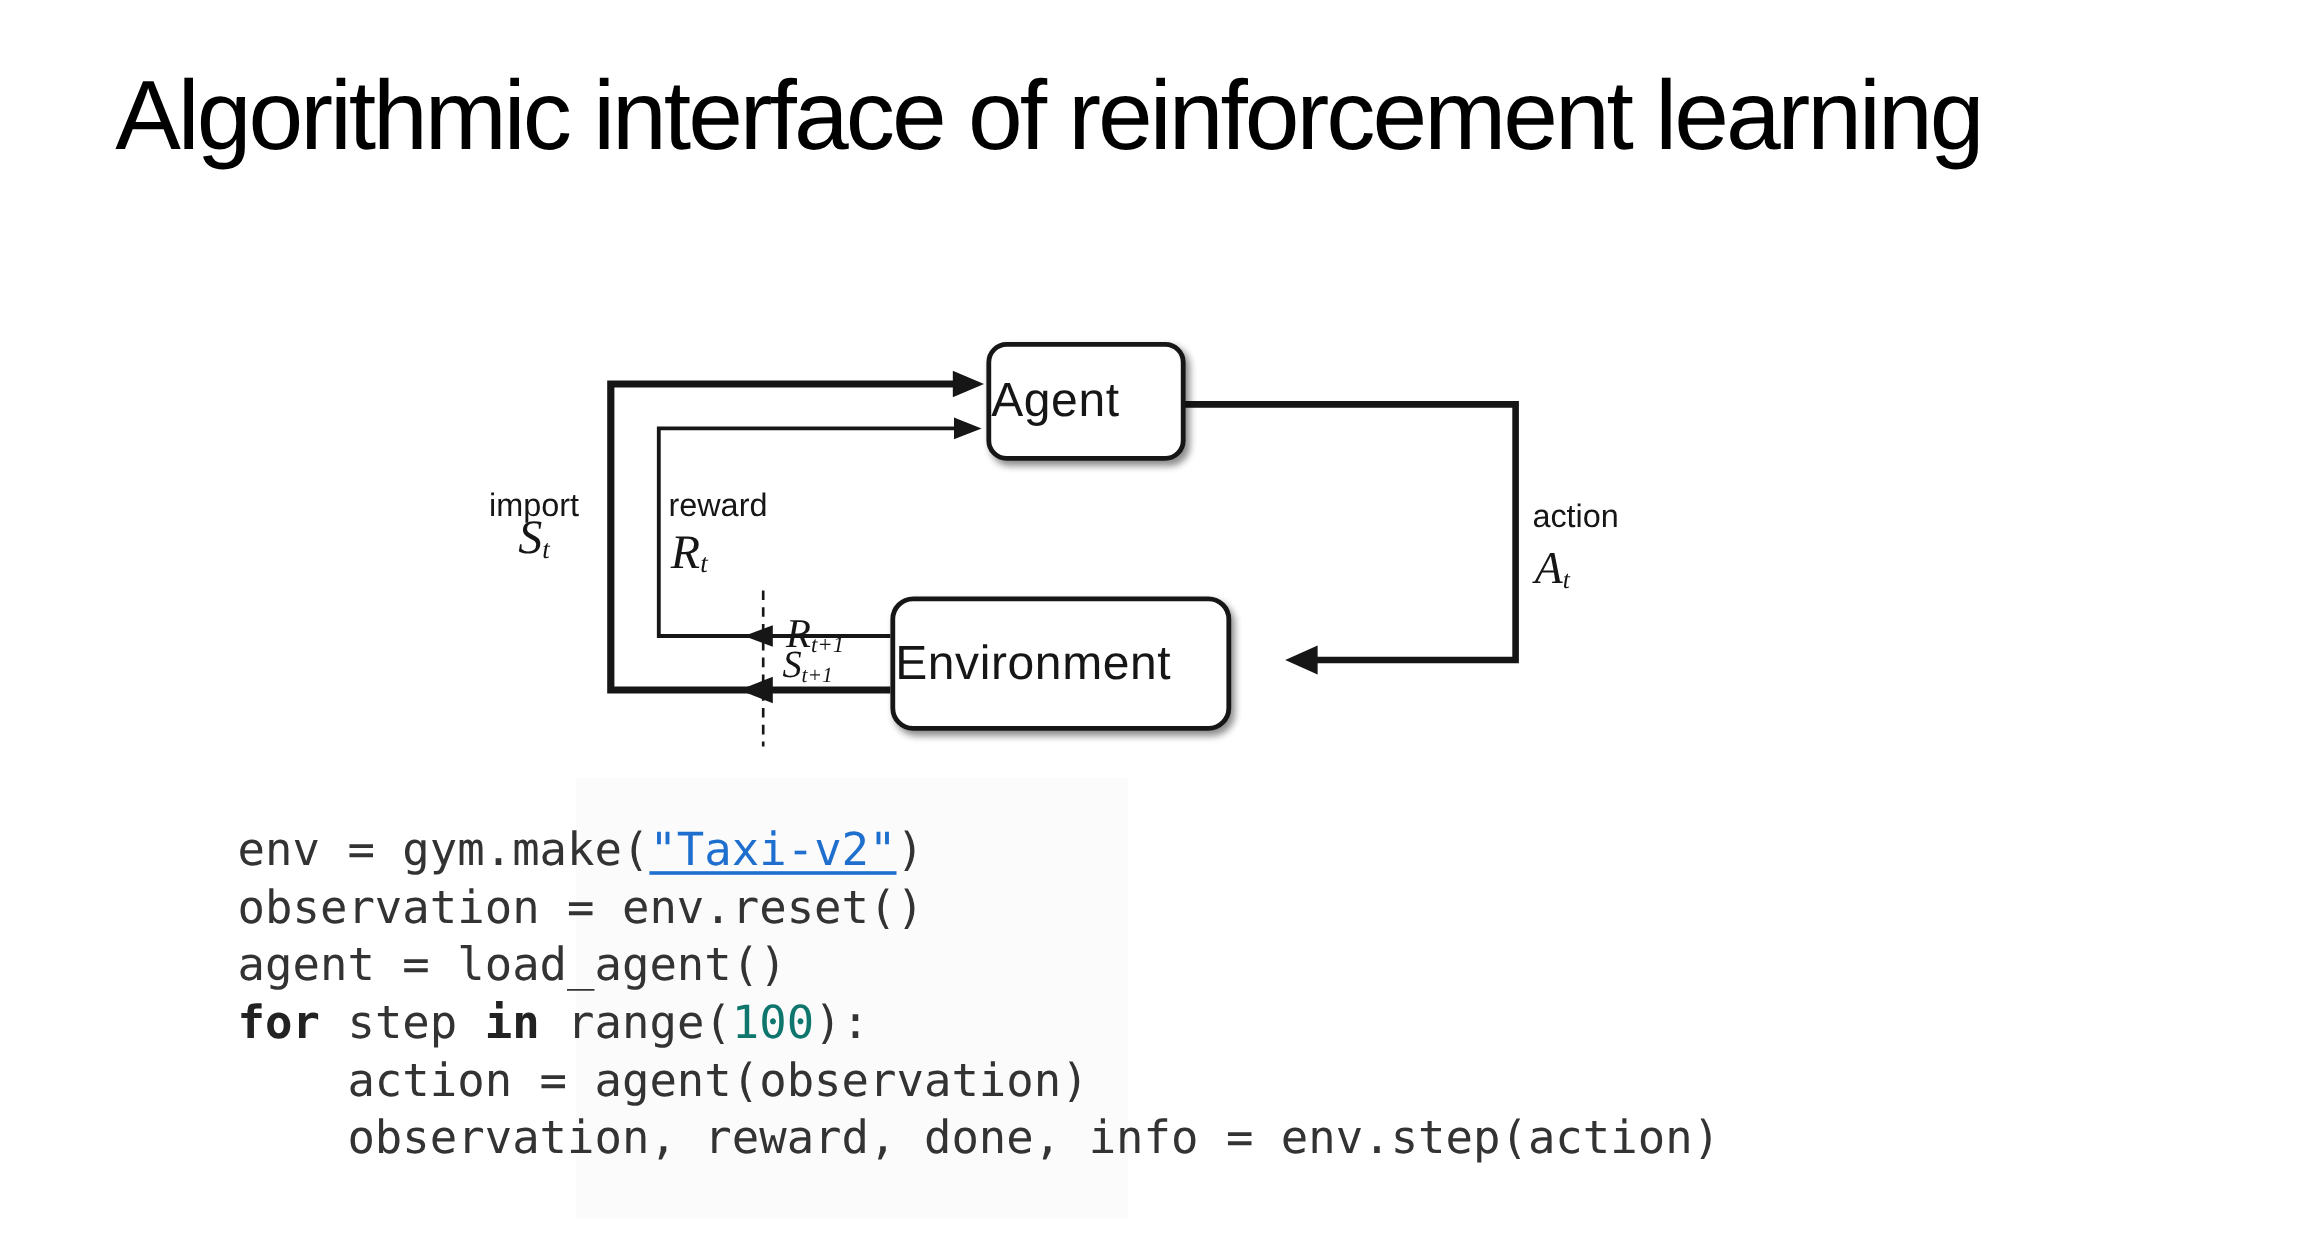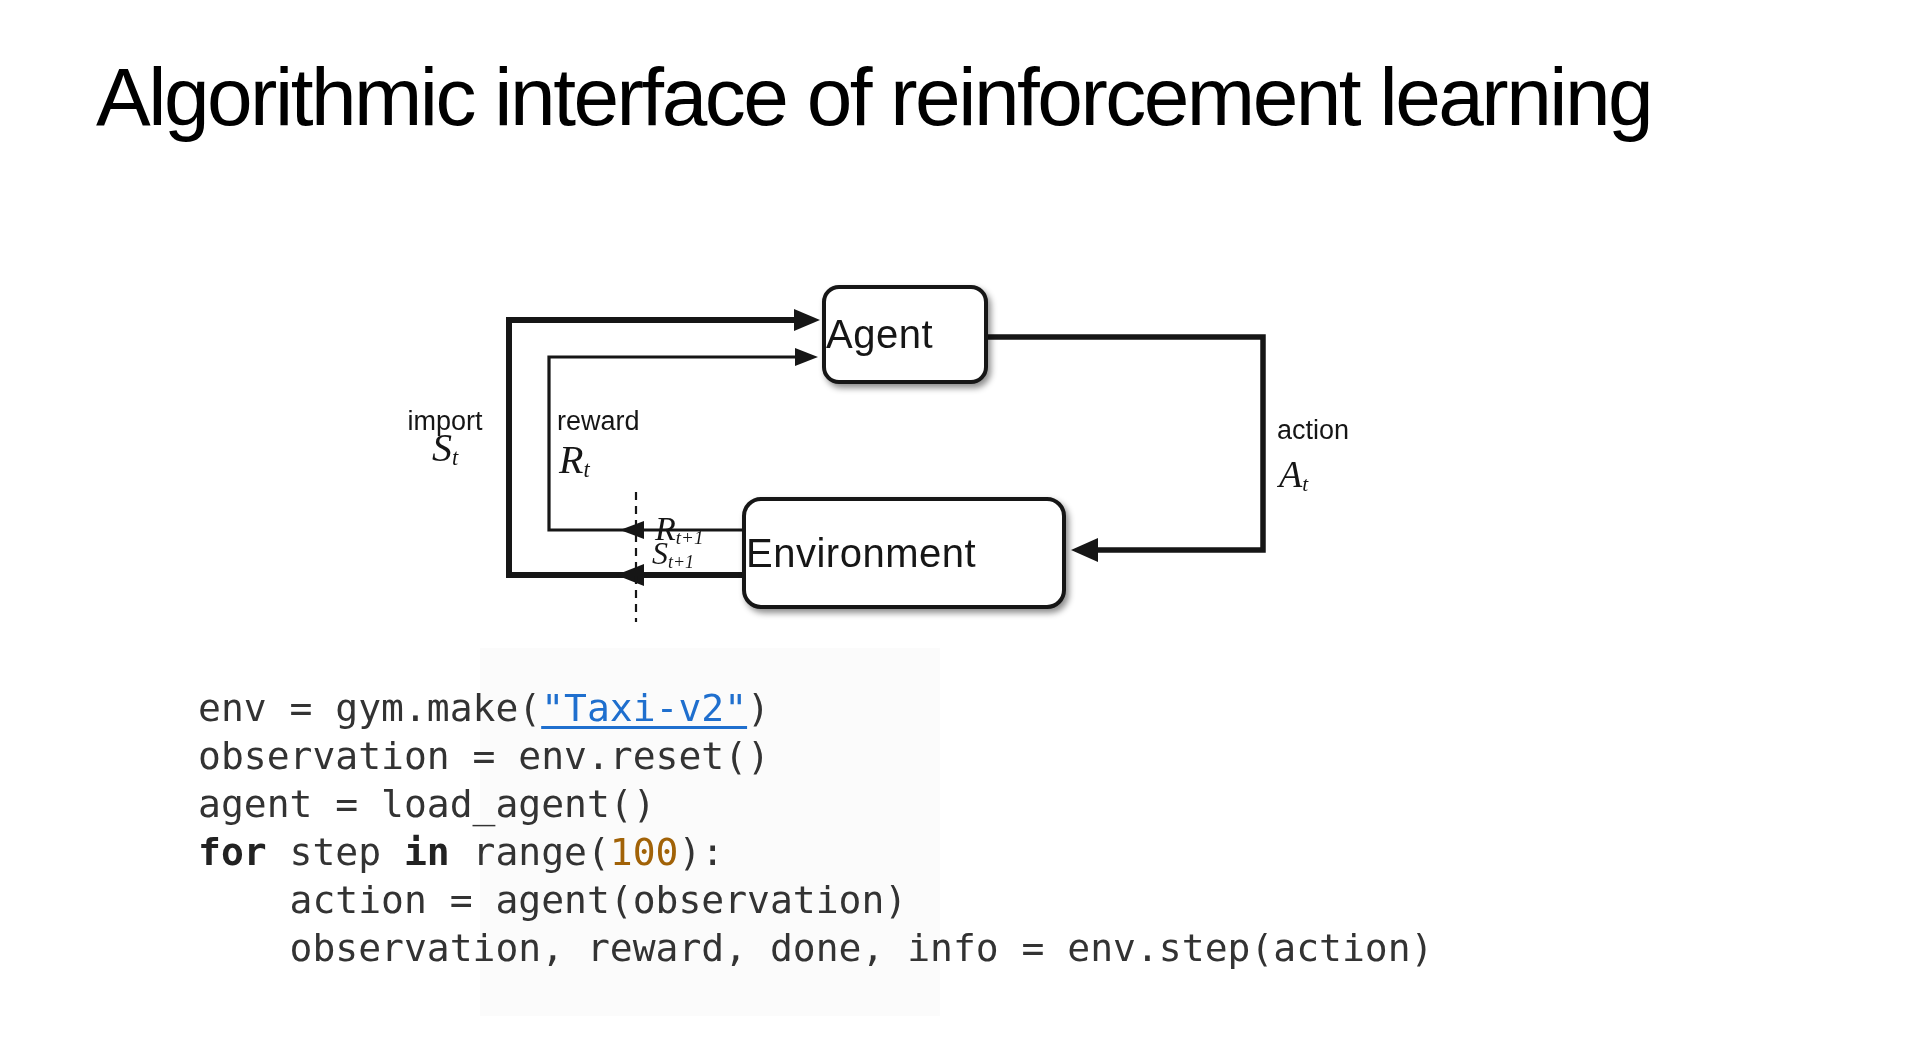--- a/index.html
+++ b/index.html
@@ -10,21 +10,21 @@
   .slide-title{position:absolute;left:96px;top:54px;width:1810px;
                font-size:82px;font-weight:300;letter-spacing:-2.5px;line-height:1.06;
                color:#000;white-space:nowrap;}
 
   
   .diagram-svg{position:absolute;left:0;top:0;width:1920px;height:1048px;}
   .node-box{position:absolute;box-sizing:border-box;background:#fff;border:4px solid #161616;
             display:flex;align-items:center;
             box-shadow:3px 4px 6px rgba(0,0,0,0.45);}
   .agent-box{left:822px;top:285px;width:166px;height:99px;border-radius:17px;}
-  .env-box{left:742px;top:497px;width:324px;height:112px;border-radius:19px;}
+  .env-box{left:742px;top:497px;width:284px;height:112px;border-radius:19px;}
   .node-label{font-size:40px;color:#161616;letter-spacing:0.5px;}
 
   .dlabel{position:absolute;font-size:27px;color:#161616;line-height:1;}
   .w-state{left:395px;top:408px;width:100px;text-align:center;}
   .w-reward{left:557px;top:408px;width:120px;text-align:left;}
   .w-action{left:1277px;top:417px;width:120px;text-align:left;}
 
   .sym-label{position:absolute;font-family:"Liberation Serif",serif;font-style:italic;
              color:#161616;line-height:1;}
   .sym-state{left:395px;top:428px;width:100px;text-align:center;font-size:40px;}
@@ -37,21 +37,21 @@
   
   .noise-patch{position:absolute;left:480px;top:648px;width:460px;height:368px;
                background:rgba(0,0,0,0.016);}
   .code-block{position:absolute;left:198px;top:684px;
               font-family:"DejaVu Sans Mono",monospace;font-size:38px;line-height:48px;}
   .code-line{white-space:pre;}
   .tok-plain{color:#333333;}
   .tok-kw{color:#222222;font-weight:bold;}
   .tok-link{color:#1f6fce;text-decoration:underline;text-decoration-thickness:2.5px;
             text-underline-offset:5px;cursor:pointer;}
-  .tok-num{color:#a16207;}
+  .tok-num{color:#0f766e;}
 </style>
 </head>
 <body>
 
 <div class="slide">
 
   <div class="slide-title">Algorithmic interface of reinforcement learning</div>
 
   <svg class="diagram-svg" width="1920" height="1048" viewBox="0 0 1920 1048" aria-hidden="true">
 

